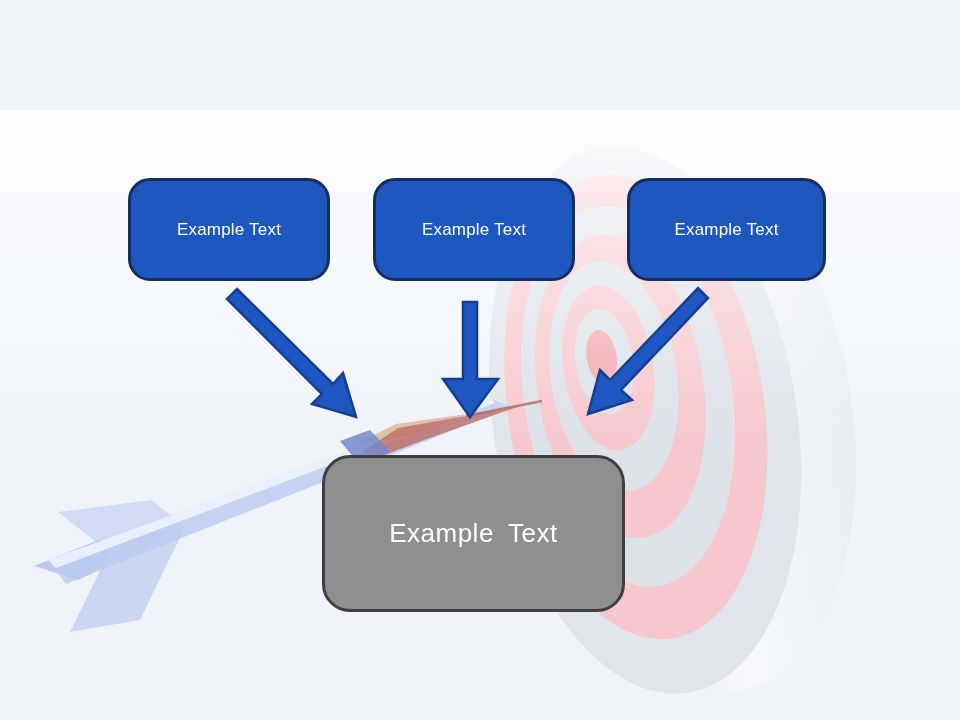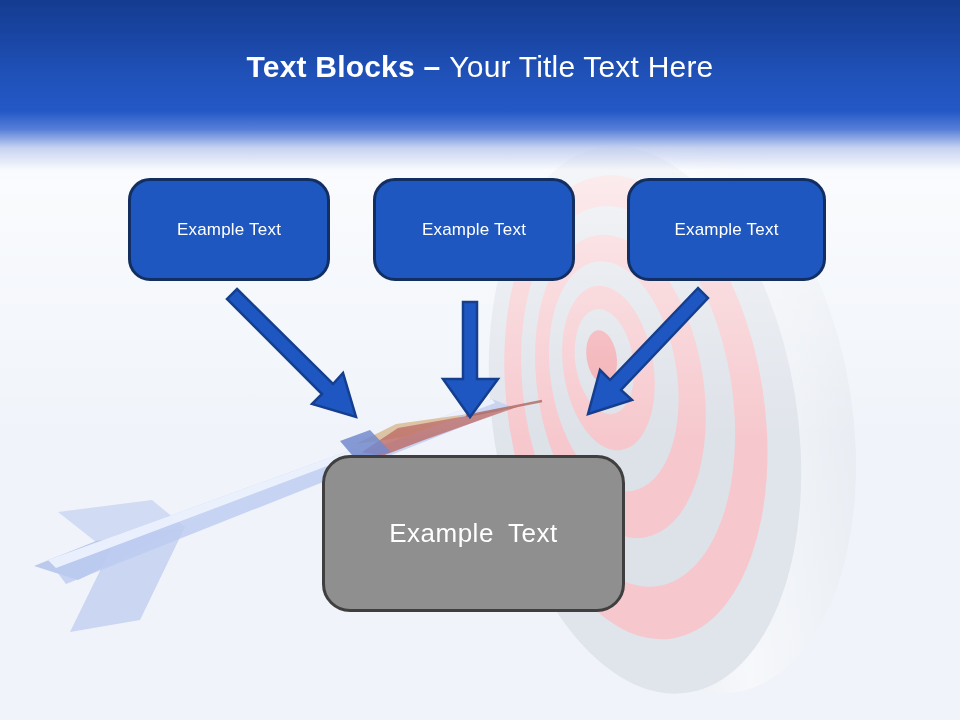--- a/index.html
+++ b/index.html
@@ -111,23 +111,20 @@
       <polygon points="48,560 492,399 495,403 56,568" fill="#eef3fe" opacity="0.9"></polygon>
       <polygon points="356,444 396,424 468,414 404,437" fill="#d8b893" opacity="0.85"></polygon>
       <polygon points="362,452 398,428 506,409 520,406 424,440 382,456" fill="#bd6a63" opacity="0.8"></polygon>
       <path d="M466,416 L542,401" stroke="#a85a52" stroke-width="2.5" opacity="0.8" fill="none"></path>
       <polygon points="340,441 370,430 391,452 357,461" fill="#7288cc" opacity="0.85"></polygon>
     </g>
 
     <rect x="0" y="110" width="960" height="330" fill="url(#wash)"></rect>
   </svg>
 
-  <header class="header">
-    <h1 class="title"><span class="title-bold">Text Blocks –</span><span class="title-regular">Your Title Text Here</span></h1>
-  </header>
 
   <svg class="arrows" viewBox="0 0 960 720">
     <polygon class="arrow" points="237,289 333,384 343,373 356,417 312,404 322,394 227,299"></polygon>
     <polygon class="arrow" points="463,302 477,302 477,379 498,379 470,417 443,379 463,379"></polygon>
     <polygon class="arrow" points="698,288 610,380 600,370 588,414 632,400 621,390 708,298"></polygon>
   </svg>
 
   <div class="box box1">
     <span>Example Text</span>
   </div>

